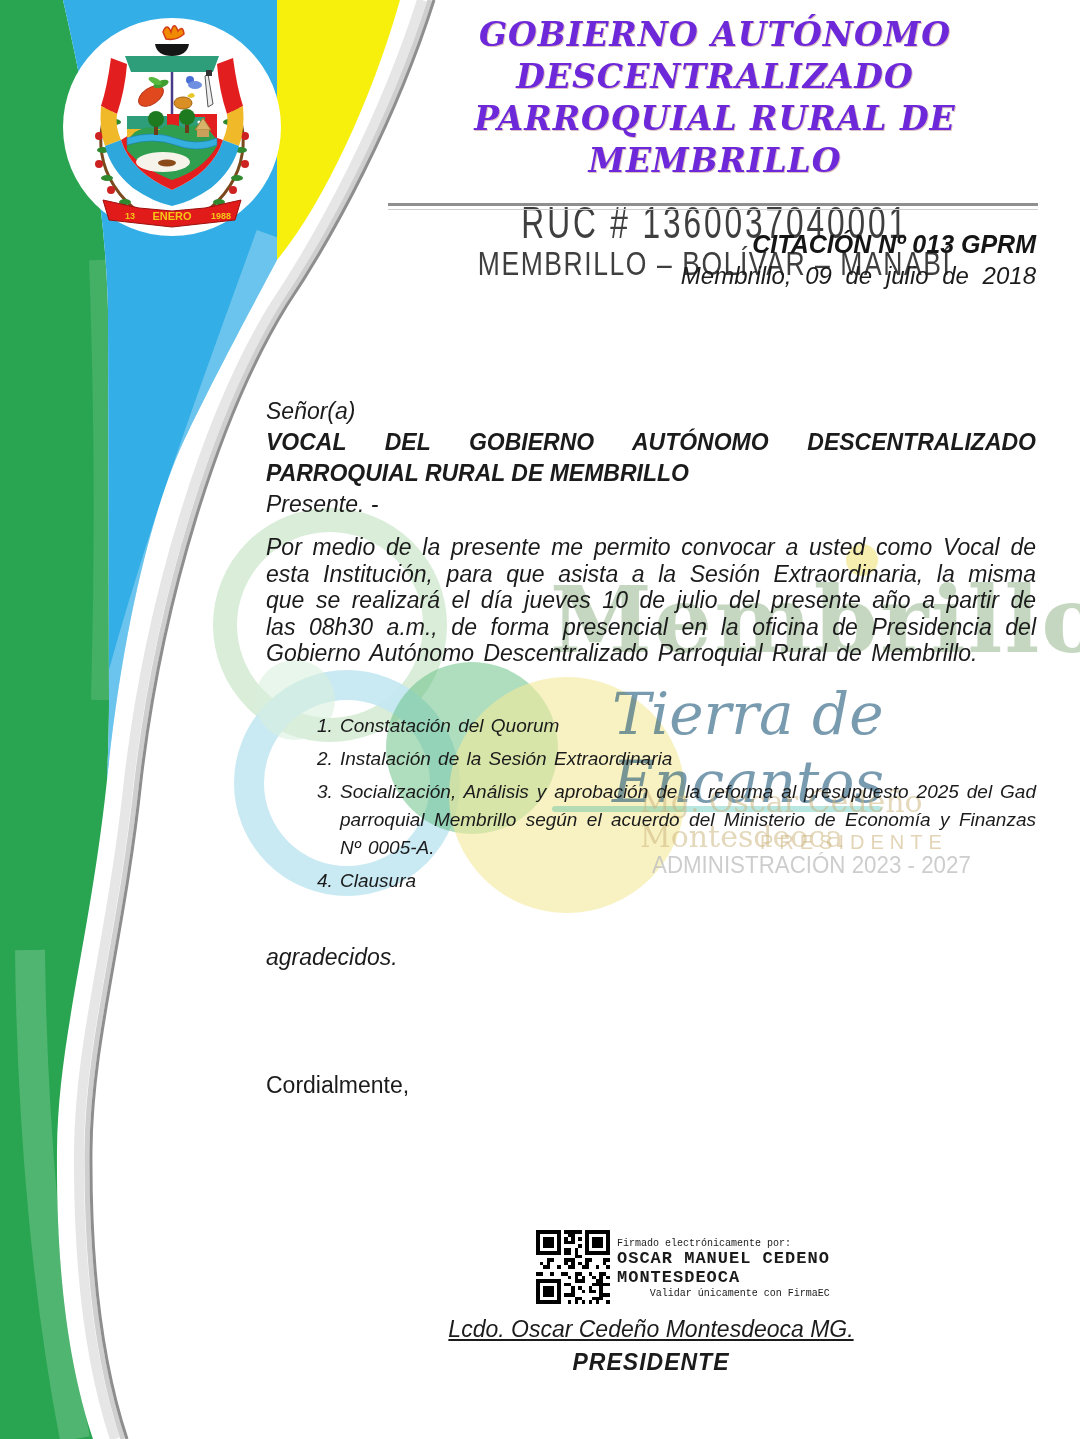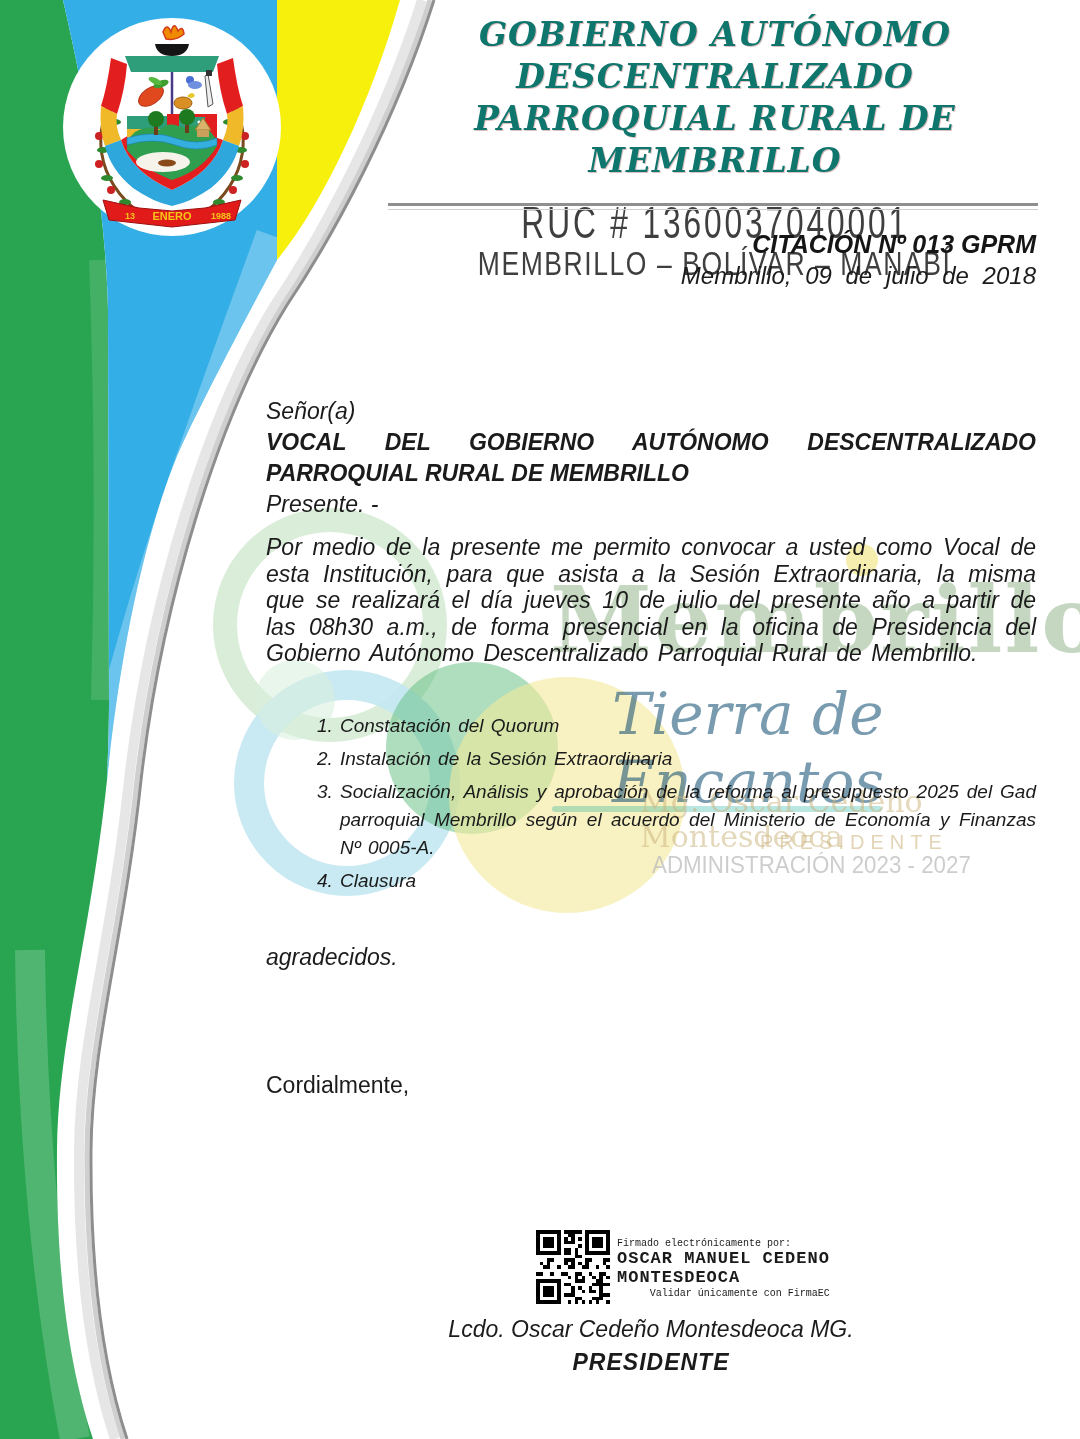--- a/index.html
+++ b/index.html
@@ -6,21 +6,21 @@
   .page{position:relative;width:1080px;height:1439px;background:#ffffff;overflow:hidden;
         font-family:"Liberation Sans",sans-serif;color:#1b1b1b;}
   .layer{position:absolute;inset:0;}
   .deco{z-index:0;}
   .wm{z-index:1;pointer-events:none;}
   .content{z-index:2;}
 
   
   .header-right{position:absolute;left:392px;top:14px;width:646px;text-align:center;}
   .doc-title{font-family:"DejaVu Serif",serif;font-style:italic;font-weight:bold;
-             color:#0f766e;font-size:33px;line-height:42px;letter-spacing:1px;
+             color:#6d28d9;font-size:33px;line-height:42px;letter-spacing:1px;
              text-shadow:1px 1px 0 rgba(120,0,0,.25);}
   .ruc-line{margin-top:22px;line-height:38px;}
   .ruc-line .squeeze{display:inline-block;transform:scale(0.72,1.02);font-size:44px;
              letter-spacing:4px;color:#3f3f3f;font-weight:400;}
   .loc-line{line-height:30px;margin-top:-4px;}
   .loc-line .squeeze{display:inline-block;transform:scale(0.78,1.0);font-size:34px;
              letter-spacing:2px;color:#3f3f3f;font-weight:400;}
   .header-underline{position:absolute;left:388px;top:203px;width:650px;height:3px;
              border-top:3px solid #8f8f8f;border-bottom:1px solid #cfcfcf;}
 
@@ -45,21 +45,21 @@
 
   
   .esign{position:absolute;left:536px;top:1230px;display:flex;align-items:flex-start;}
   .qr{width:74px;height:74px;flex:0 0 auto;}
   .esign-text{margin-left:7px;font-family:"Liberation Mono",monospace;color:#1a1a1a;padding-top:8px;}
   .esign-label{font-size:10px;line-height:11px;}
   .esign-name{font-size:17px;font-weight:bold;letter-spacing:1px;line-height:19px;}
   .esign-note{font-size:10px;line-height:11px;margin-top:1px;text-align:right;}
 
   .sig-block{position:absolute;left:266px;top:1316px;width:770px;text-align:center;}
-  .sig-name{font-style:italic;font-size:23px;}
+  .sig-name{font-style:italic;font-size:23px;text-decoration:underline;}
   .sig-role{font-style:italic;font-weight:bold;font-size:23px;letter-spacing:1px;margin-top:6px;}
 
   
   .wm-brand{position:absolute;left:550px;top:566px;font-family:"DejaVu Serif",serif;
             font-weight:bold;font-size:92px;letter-spacing:2px;color:#8db183;opacity:.5;}
   .wm-slogan{position:absolute;left:612px;top:680px;font-family:"DejaVu Serif",serif;
             font-style:italic;font-size:58px;color:#0c4a6e;opacity:.55;}
   .wm-pres-name{position:absolute;left:640px;top:784px;font-family:"DejaVu Serif",serif;
             font-size:30px;color:#cbb27a;opacity:.5;}
   .wm-pres-title{position:absolute;left:760px;top:831px;font-size:20px;letter-spacing:6px;

